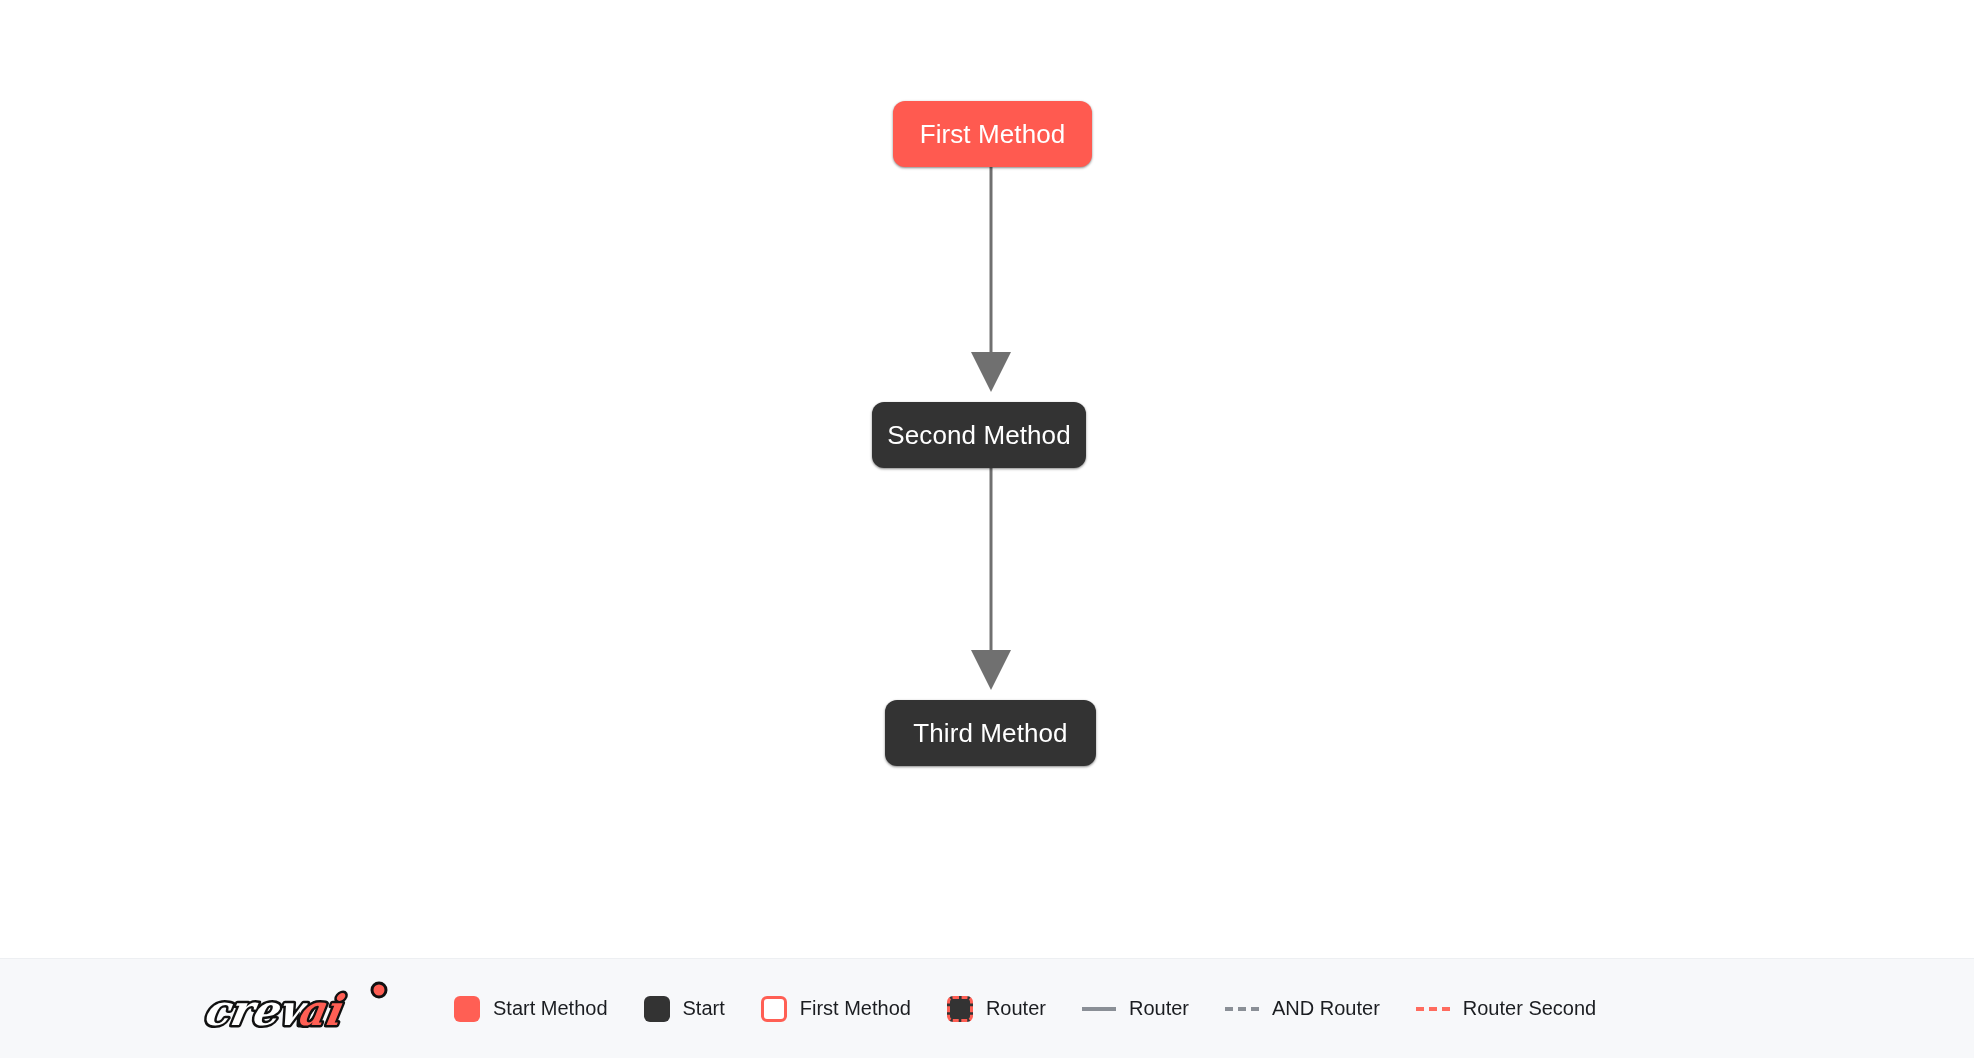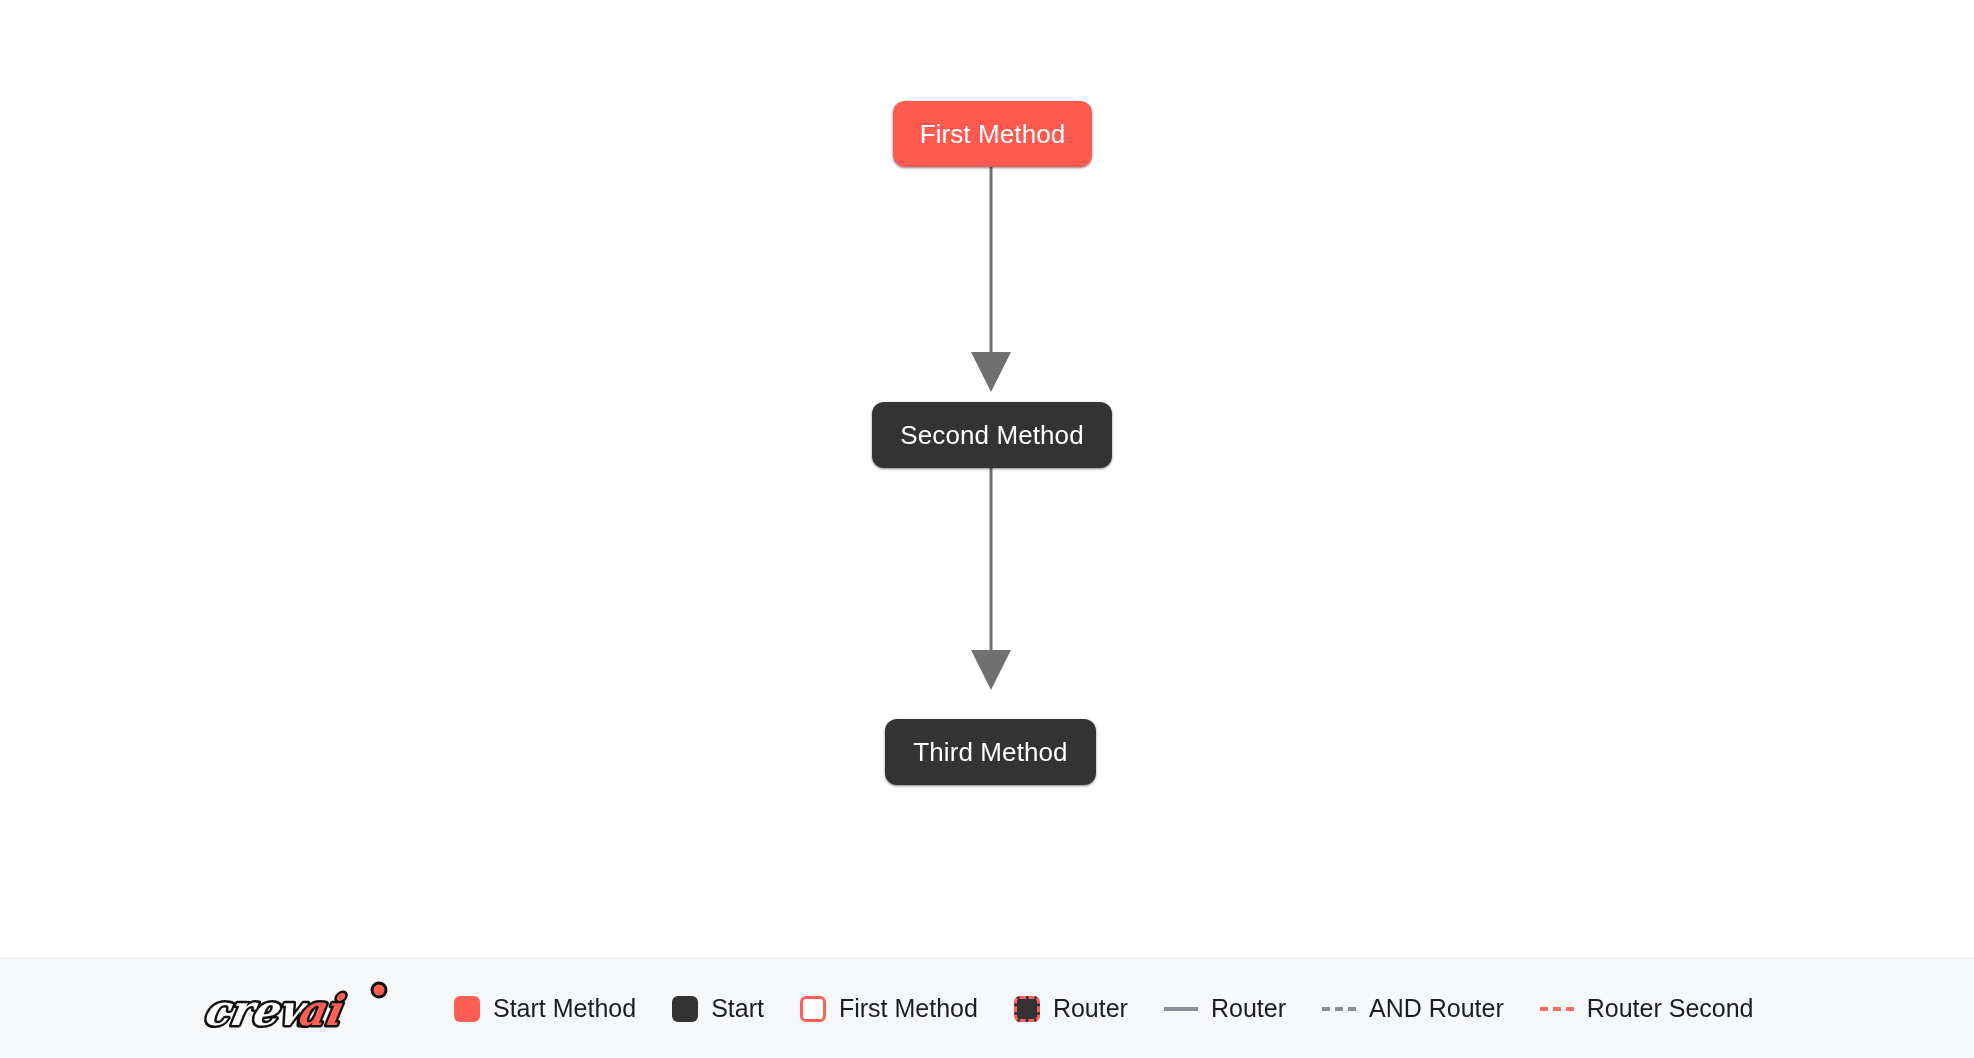--- a/index.html
+++ b/index.html
@@ -66,30 +66,29 @@
   #node-first-method {
     left: 893px;
     top: 101px;
     width: 199px;
     height: 66px;
   }
 
   #node-second-method {
     left: 872px;
     top: 402px;
-    width: 240px;
+    width: 214px;
     height: 66px;
   }
 
   #node-third-method {
     left: 885px;
     top: 700px;
     width: 211px;
     height: 66px;
-    margin-top: 19px;
   }
 
   
   #legend-bar {
     position: absolute;
     left: 0;
     top: 958px;
     width: 1974px;
     height: 100px;
     background: #F7F8FA;
@@ -121,21 +120,21 @@
   }
 
   .legend-item {
     display: flex;
     align-items: center;
     gap: 13px;
     white-space: nowrap;
   }
 
   .legend-label {
-    font-size: 25px;
+    font-size: 20px;
     color: #1b1d21;
     font-family: "Liberation Sans", sans-serif;
   }
 
   .swatch {
     width: 26px;
     height: 26px;
     border-radius: 6px;
     box-sizing: border-box;
     flex: none;

